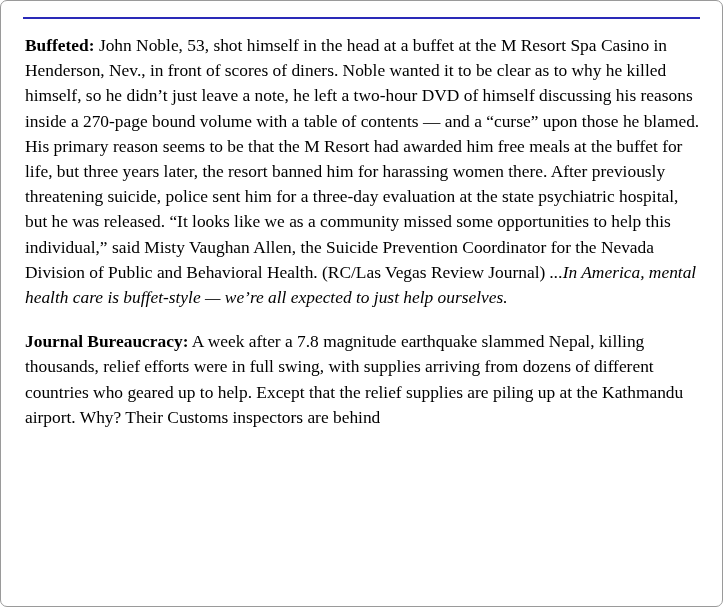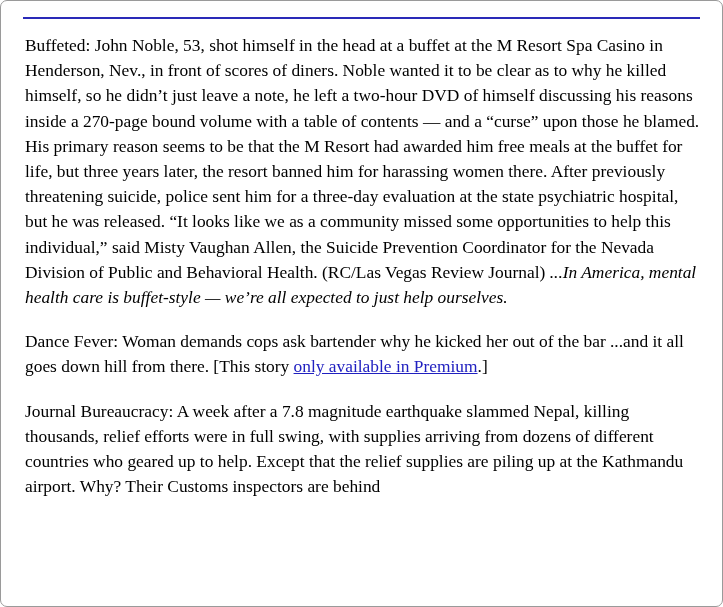--- a/index.html
+++ b/index.html
@@ -41,21 +41,21 @@
     color: #000000;
     text-align: left;
   }
   .story {
     margin: 0 0 19px 0;
   }
   .story:last-child {
     margin-bottom: 0;
   }
   .lead {
-    font-weight: normal;
+    font-weight: bold;
   }
   .italic {
     font-style: italic;
   }
   a.prem-link {
     color: #2020c0;
     text-decoration: underline;
     cursor: pointer;
   }
 </style>
@@ -66,22 +66,19 @@
 
   <div class="top-rule"></div>
 
   <div class="content">
 
     <p class="story">
       <span class="lead">Buffeted:</span><span> John Noble, 53, shot himself in the head at a buffet at the M Resort Spa Casino in Henderson, Nev., in front of scores of diners. Noble wanted it to be clear as to why he killed himself, so he didn’t just leave a note, he left a two-hour DVD of himself discussing his reasons inside a 270-page bound volume with a table of contents — and a “curse” upon those he blamed. His primary reason seems to be that the M Resort had awarded him free meals at the buffet for life, but three years later, the resort banned him for harassing women there. After previously threatening suicide, police sent him for a three-day evaluation at the state psychiatric hospital, but he was released. “It looks like we as a community missed some opportunities to help this individual,” said Misty Vaughan Allen, the Suicide Prevention Coordinator for the Nevada Division of Public and Behavioral Health. (RC/Las Vegas Review Journal) </span><span class="italic">...In America, mental health care is buffet-style — we’re all expected to just help ourselves.</span>
     </p>
 
 
-    <p class="story">
-      <span class="lead">Dance Fever:</span><span> Woman demands cops ask bartender why he kicked her out of the bar ...and it all goes down hill from there. [This story </span><a class="prem-link">only available in Premium</a><span>.]</span>
-    </p>
 
     <p class="story">
       <span class="lead">Journal Bureaucracy:</span><span> A week after a 7.8 magnitude earthquake slammed Nepal, killing thousands, relief efforts were in full swing, with supplies arriving from dozens of different countries who geared up to help. Except that the relief supplies are piling up at the Kathmandu airport. Why? Their Customs inspectors are behind</span>
     </p>
 
   </div>
 </div>
 
 </body></html>

